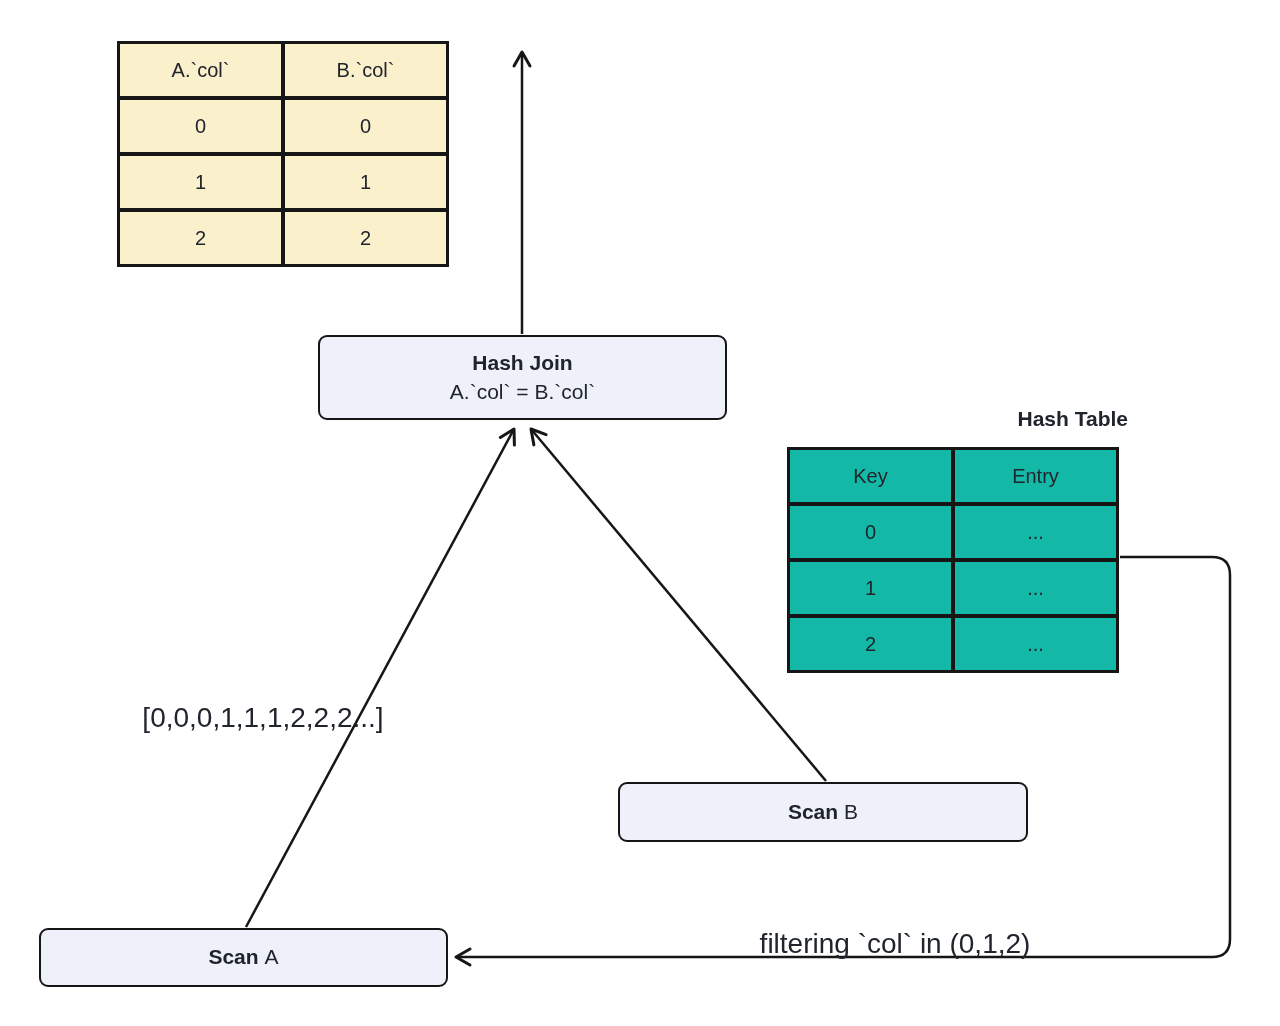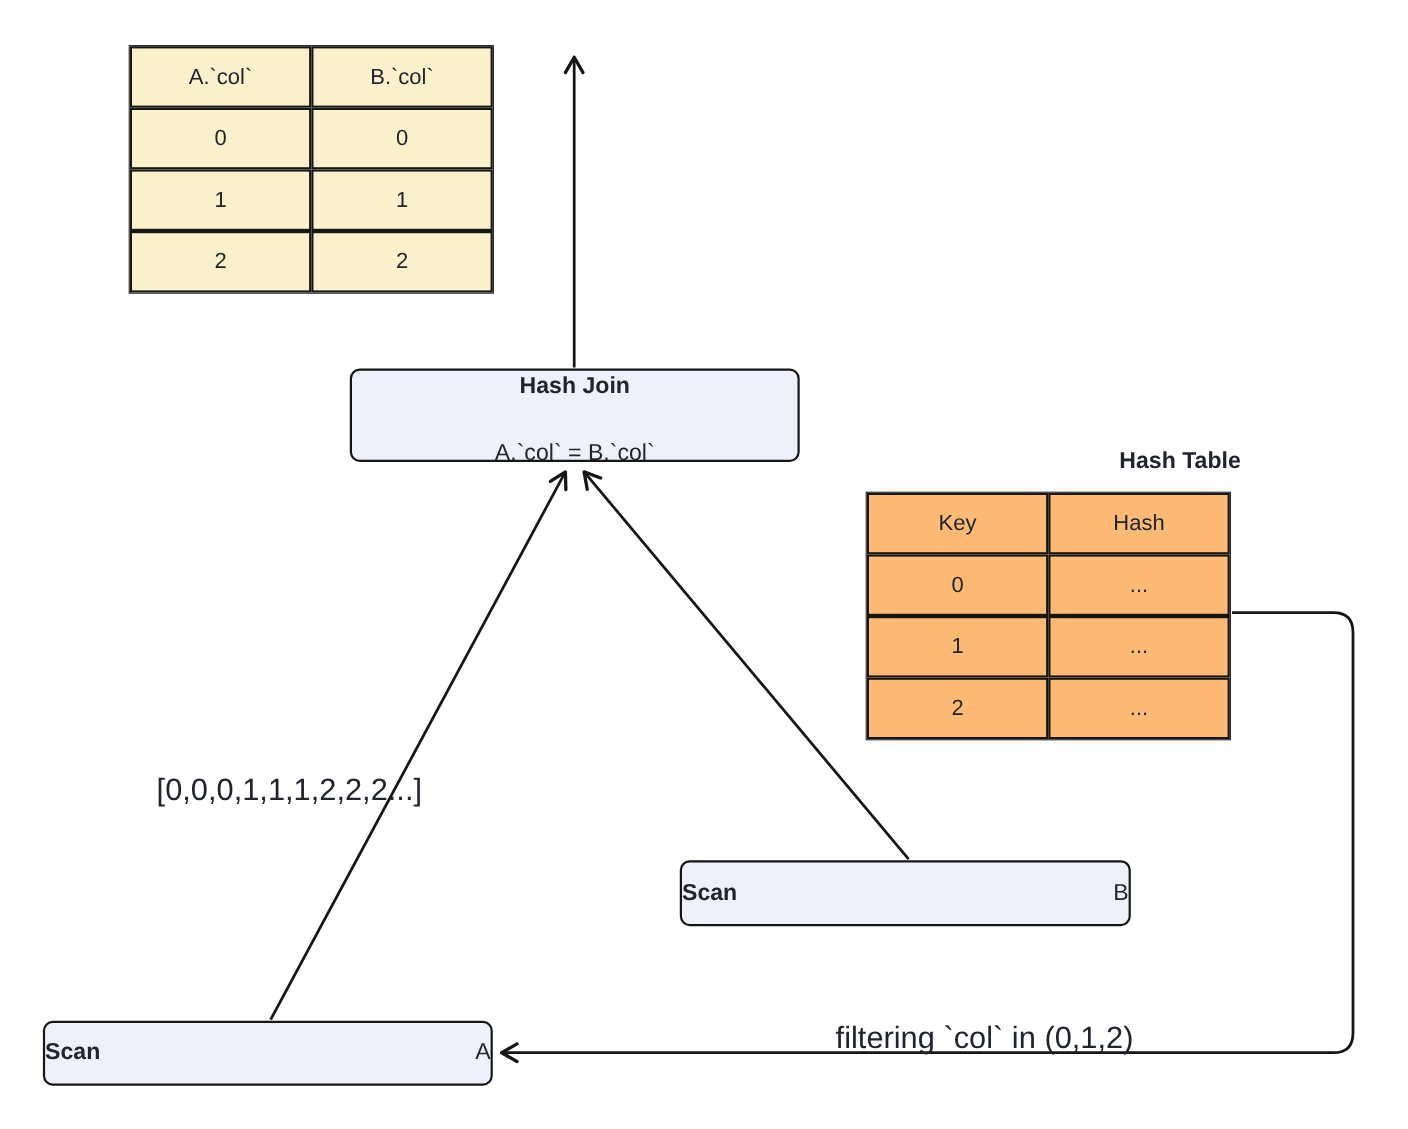--- a/index.html
+++ b/index.html
@@ -39,44 +39,43 @@
     height: 56px;
     text-align: center;
     vertical-align: middle;
     font-size: 20px;
     font-weight: normal;
     padding: 0;
   }
   .tbl.result { left: 117px; top: 41px; }
   .tbl.result th, .tbl.result td { background: #FBF0CC; margin-left: 44px; }
   .tbl.hash { left: 787px; top: 447px; }
-  .tbl.hash th, .tbl.hash td { background: #fdba74; }
+  .tbl.hash th, .tbl.hash td { background: #14b8a6; }
   .tbl-title {
     position: absolute;
     left: 794px;
     top: 407px;
     width: 334px;
     text-align: right;
     font-size: 21px;
     font-weight: bold;
   }
   
   .node {
     position: absolute;
     box-sizing: border-box;
     background: #EEF1FA;
     border: 2.5px solid #161616;
     border-radius: 9px;
     display: flex;
     flex-direction: column;
     align-items: center;
-    justify-content: space-between;
+    justify-content: center;
     font-size: 21px;
     line-height: 1.35;
-    gap: 33px;
   }
   .node .bold { font-weight: bold; }
   .node .gap { display: inline-block; width: 6px; }
   .node.hash-join { left: 318px; top: 335px; width: 409px; height: 85px; }
   .node.scan-b   { left: 618px; top: 782px; width: 410px; height: 60px; flex-direction: row; }
   .node.scan-a   { left: 39px;  top: 928px; width: 409px; height: 59px; flex-direction: row; }
   
   .edge-label {
     position: absolute;
     transform: translate(-50%, -50%);
@@ -132,21 +131,21 @@
   <div class="node hash-join">
     <div class="bold">Hash Join</div>
     <div>A.`col` = B.`col`</div>
   </div>
 
   <div class="tbl-title">Hash Table</div>
   <table class="tbl hash">
     <tbody>
         <tr>
       <th>Key</th>
-      <th>Hash</th>
+      <th>Entry</th>
     </tr>
     <tr>
       <td>0</td>
       <td>...</td>
     </tr>
     <tr>
       <td>1</td>
       <td>...</td>
     </tr>
     <tr>

